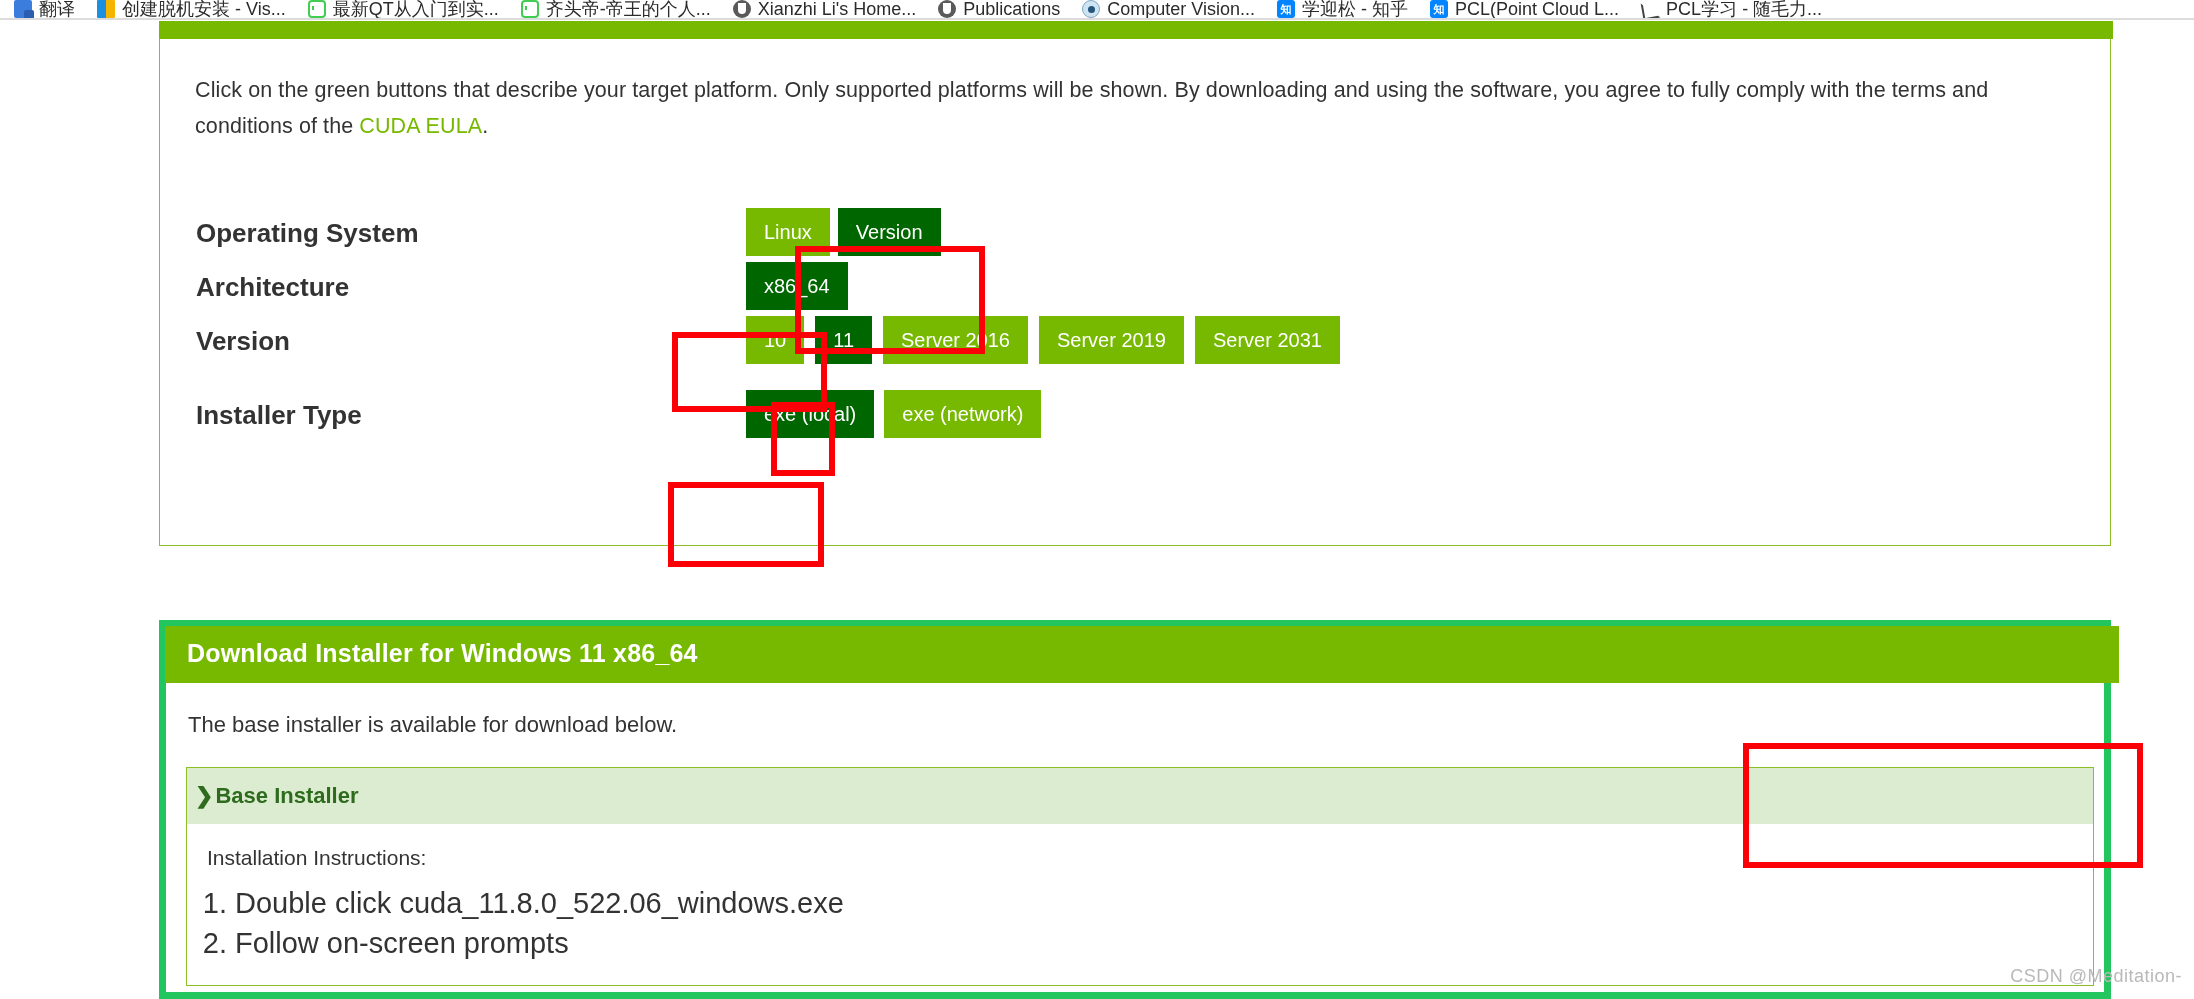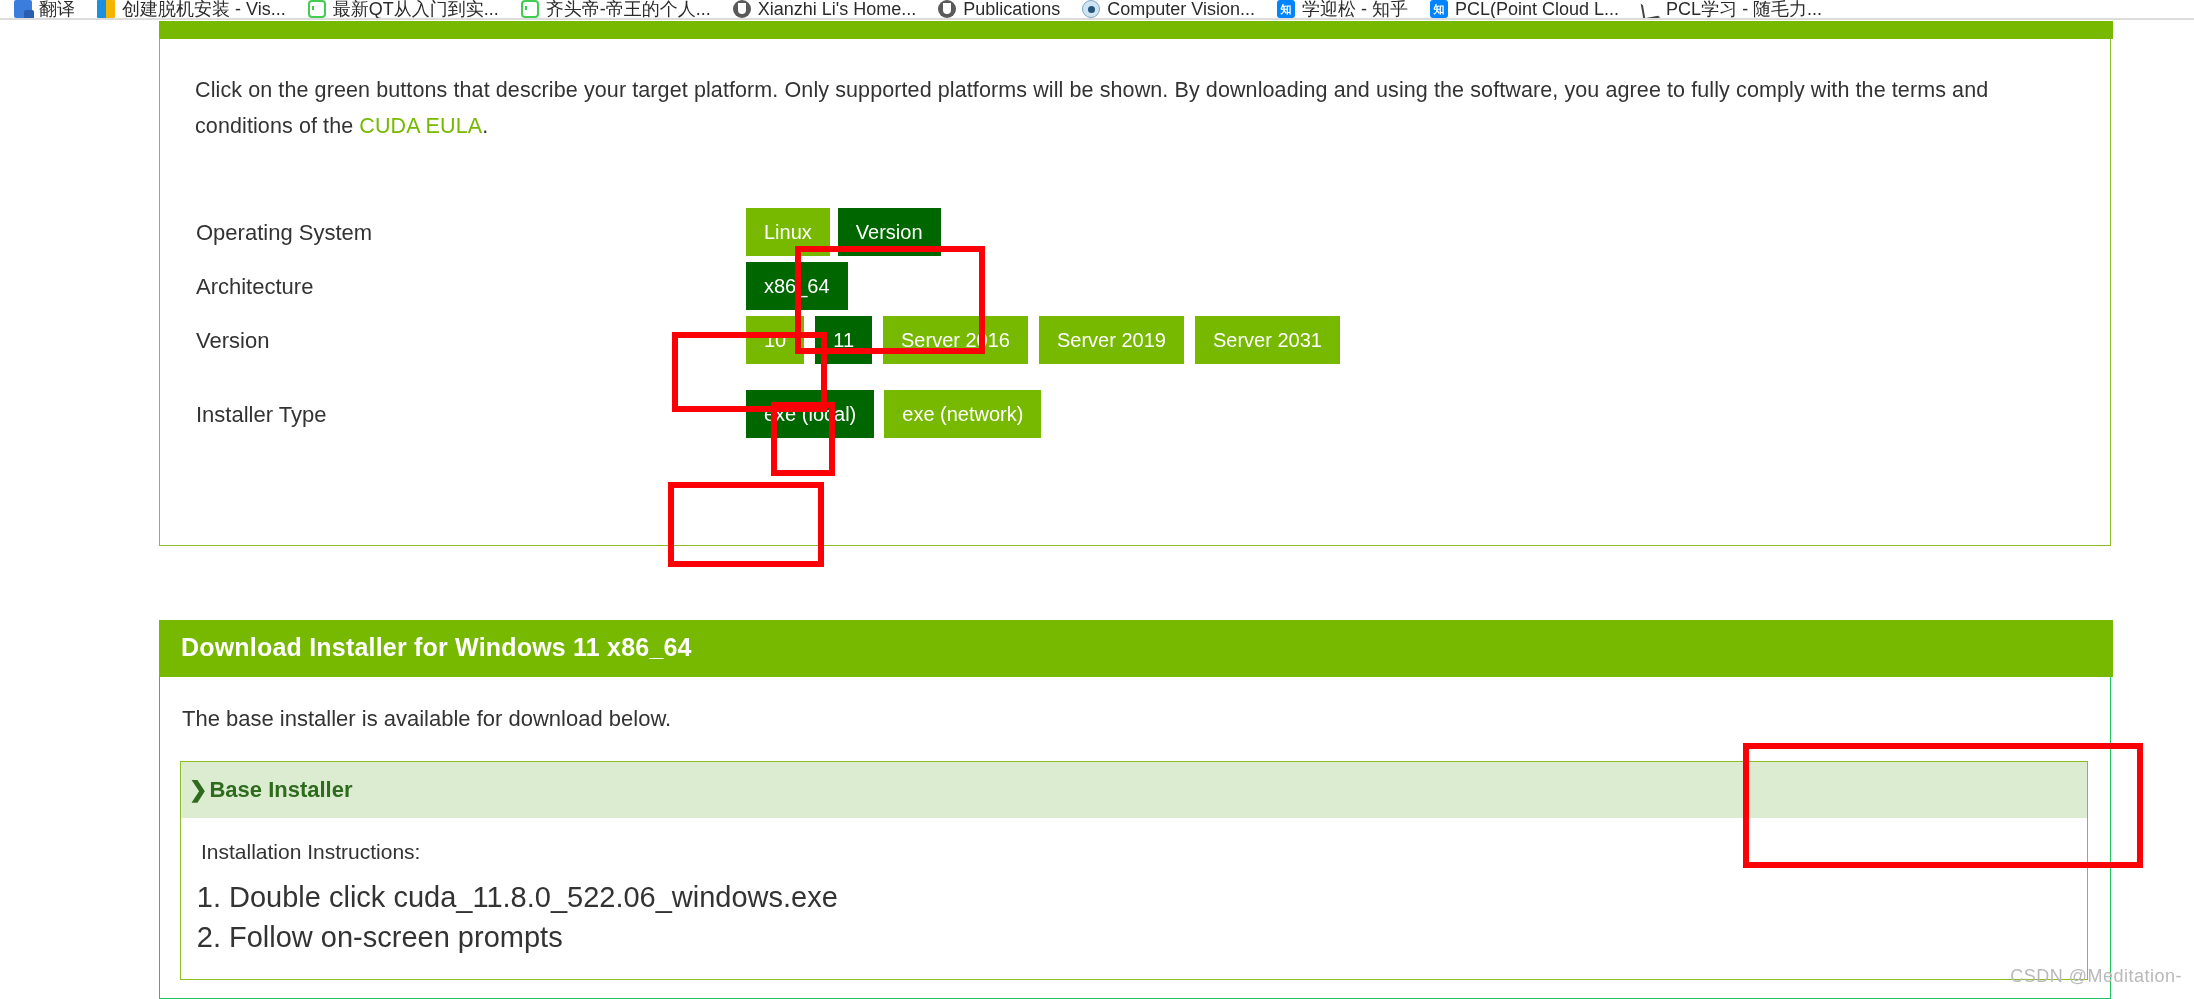--- a/index.html
+++ b/index.html
@@ -107,21 +107,21 @@
     font-size: 21.5px;
     line-height: 36px;
     color: #333333;
     letter-spacing: 0.1px;
   }
   #intro-link { color: #76b900; text-decoration: none; }
 
   .sel-row { position: absolute; left: 36px; width: 1880px; height: 56px; }
   .sel-label {
     position: absolute; left: 0; top: 0;
-    font-size: 22px; font-weight: normal;
+    font-size: 26px; font-weight: bold;
     color: #333333;
     line-height: 50px;
   }
   .btn-group { position: absolute; left: 550px; top: 0; display: flex; gap: 8px; }
   .opt-btn {
     background: #76b900;
     color: #ffffff;
     border: none;
     font-family: "Liberation Sans", sans-serif;
     font-size: 20px;
@@ -131,21 +131,21 @@
     line-height: 22px;
     white-space: nowrap;
   }
   .opt-btn.selected { background: #006600; }
 
   
   #download-panel {
     position: absolute;
     left: 159px; top: 598px;
     width: 1952px; height: 379px;
-    border: 1px solid #22c55e;
+    border: 7px solid #22c55e;
     background: #ffffff;
   }
   #download-panel-header {
     position: absolute; left: -1px; top: -1px;
     width: 1954px; height: 57px;
     background: #76b900;
   }
   #download-title {
     position: absolute; left: 22px; top: 13px;
     font-size: 25px; font-weight: bold; color: #ffffff;

